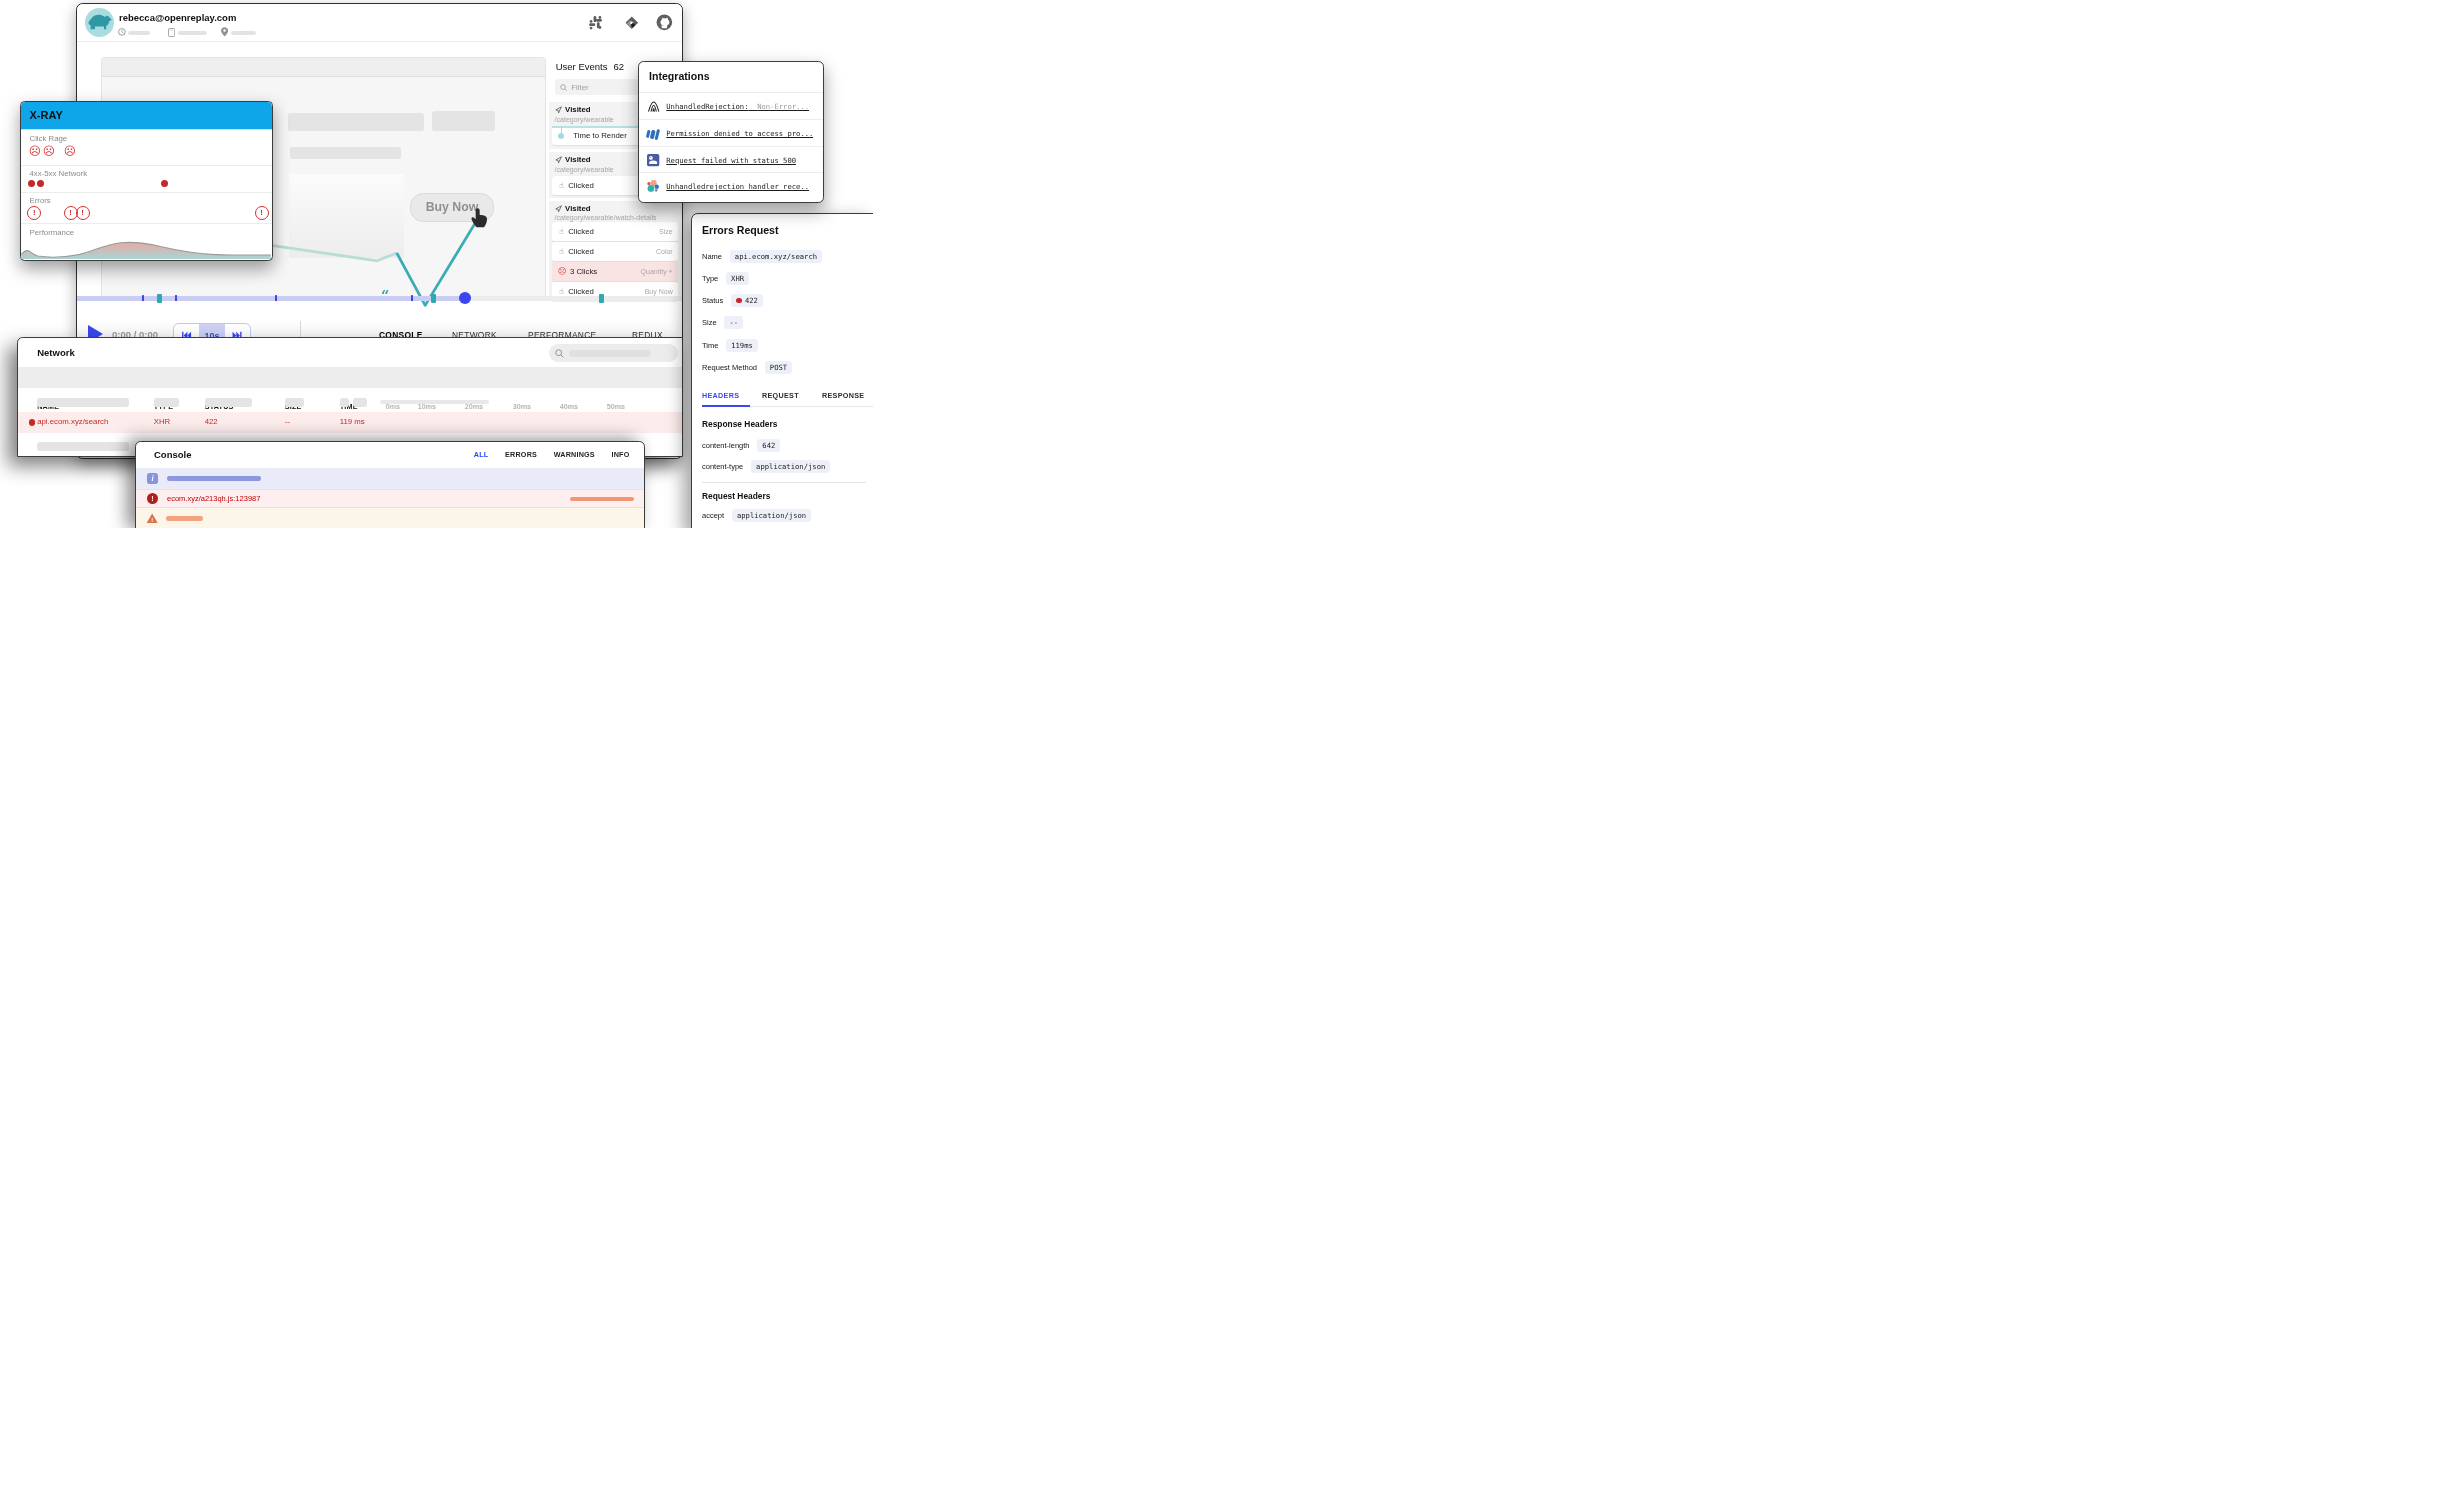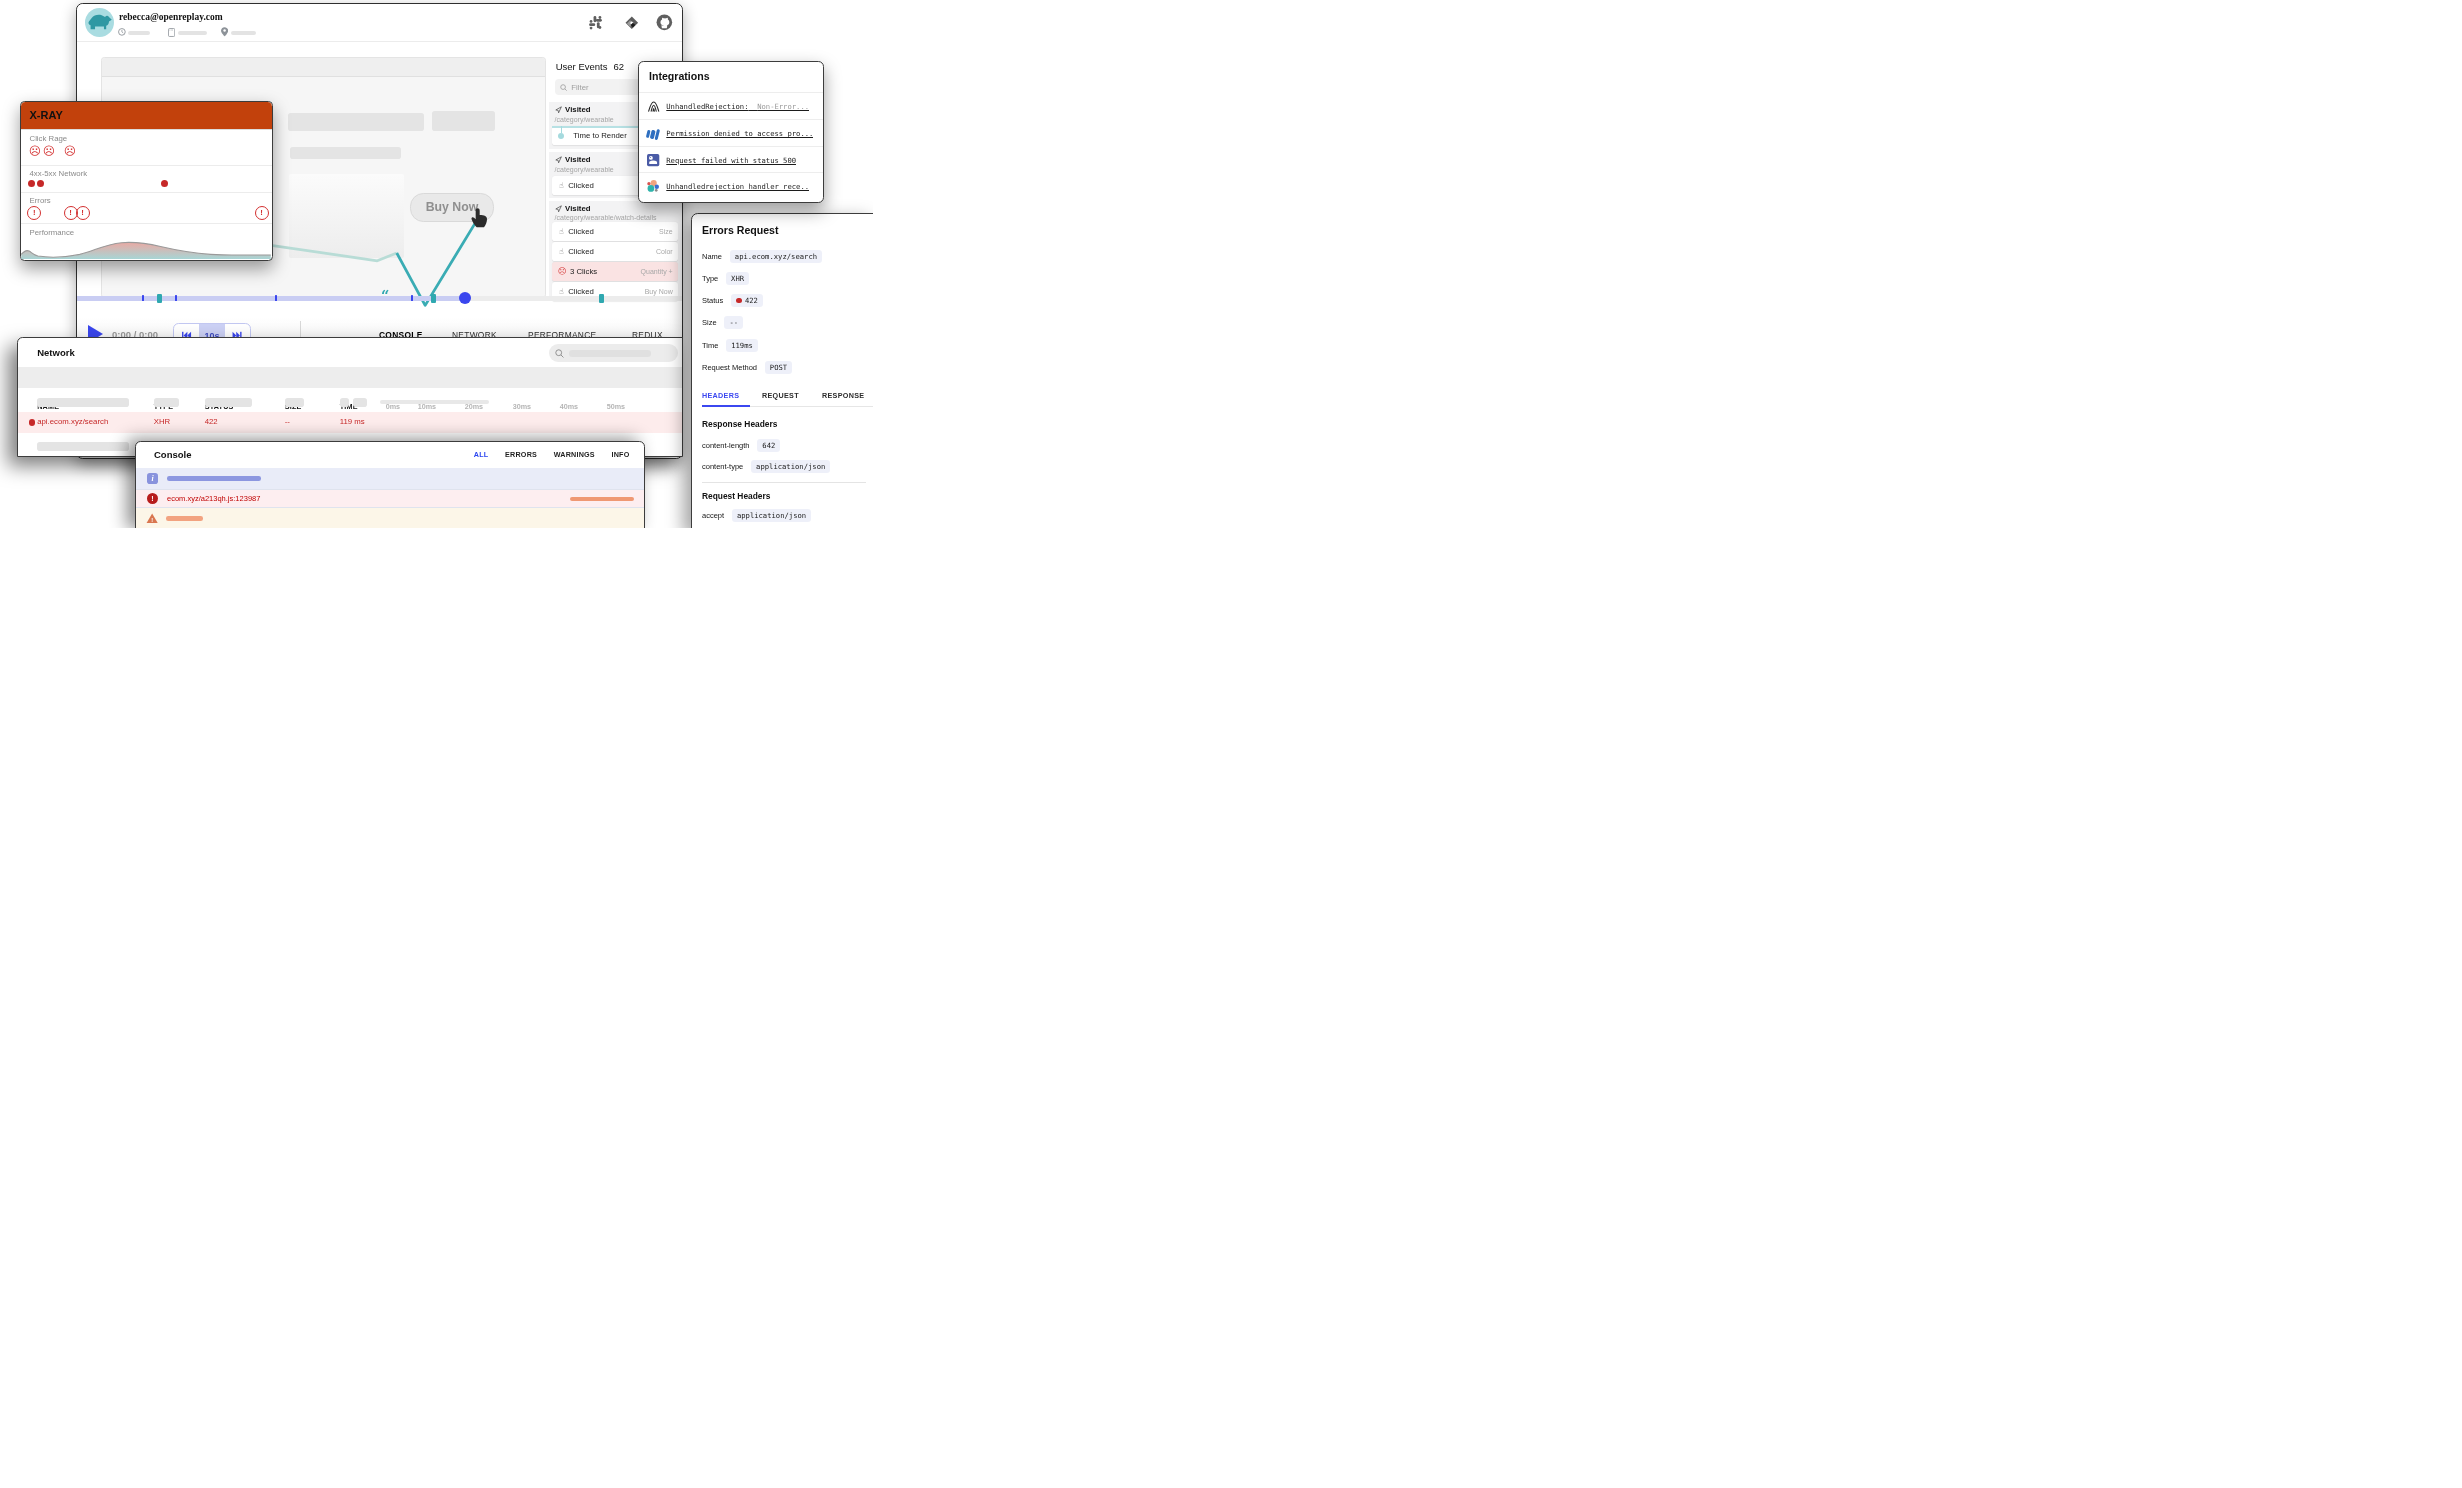--- a/index.html
+++ b/index.html
@@ -9,21 +9,21 @@
   .mono{font-family:"DejaVu Sans Mono",monospace;text-decoration:underline;}
   .panel{background:#fff;border:0.6px solid #3c3c3c;box-shadow:0 7.8px 16.7px rgba(0,0,0,.38);}
   .bar{background:#e4e4e4;border-radius:2.8px;}
   .nowrap{white-space:nowrap;overflow:hidden;}
 
   
   .bwin{left:76px;top:2.8px;width:605px;height:454px;border-radius:6.7px;z-index:5;
         background:#fff;border:0.6px solid #2f2f2f;box-shadow:0 5.6px 14.5px rgba(0,0,0,.32);}
   .bwin-header{left:0;top:0;right:0;height:37px;background:#fff;border-radius:6.7px 6.7px 0 0;border-bottom:0.6px solid #ececec;}
   .avatar{left:7.8px;top:3.9px;width:29px;height:29px;border-radius:50%;background:#a9dce1;overflow:hidden;}
-  .email{left:42px;top:7.8px;font-size:9.5px;font-weight:700;font-family:Liberation Serif, serif;}
+  .email{left:42px;top:7.8px;font-size:9.5px;font-weight:700;}
   .meta-bar{height:3.9px;background:#e3e3e3;border-radius:2.2px;}
 
   
   .content{left:24px;top:53px;width:443px;height:239px;background:#f6f6f6;border:0.6px solid #e4e4e4;border-radius:3.3px;}
   .content-topbar{left:0;top:0;right:0;height:18.4px;background:#efefef;border-bottom:0.6px solid #e0e0e0;border-radius:3.3px 3.3px 0 0;}
   .img-ph{left:212px;top:170px;width:115px;height:84px;border-radius:1.7px;
           background:linear-gradient(180deg,#fbfbfb 0%,#ededed 100%);}
   .buy-now{left:333px;top:189px;width:82px;height:27px;border-radius:13.4px;background:#e9e9e9;
            border:0.6px solid #d9d9d9;color:#8f8f8f;font-size:12.3px;font-weight:600;
            display:flex;align-items:center;justify-content:center;}
@@ -58,21 +58,21 @@
   .evt-path{left:5.6px;font-size:7px;color:#a5a5a5;}
   .evt-card{left:3.3px;width:126px;height:19px;background:#fff;border-radius:2.8px;box-shadow:0 0.6px 1.1px rgba(0,0,0,.08);
             display:flex;align-items:center;font-size:7.8px;color:#1c1c1c;}
   .evt-card .hand{margin:0 4.5px 0 6.7px;color:#777;font-size:7.8px;font-family:"DejaVu Sans",sans-serif;}
   .evt-card .det{margin-left:auto;margin-right:5.6px;color:#a8a8a8;font-size:7px;}
   .evt-card.rage{background:#fae3e3;}
   .rage-mini{margin:0 3.3px 0 5.6px;color:#d32f2f;font-size:8.4px;font-family:"DejaVu Sans",sans-serif;}
 
   
   .xray{left:19.5px;top:101px;width:251px;height:158px;border-radius:4.5px;z-index:40;}
-  .xray-head{left:0;top:0;right:0;height:27px;background:#c2410c;border-bottom:0.6px solid #dcdcdc;border-radius:4.5px 4.5px 0 0;}
+  .xray-head{left:0;top:0;right:0;height:27px;background:#0ea5e9;border-bottom:0.6px solid #dcdcdc;border-radius:4.5px 4.5px 0 0;}
   .xray-title{left:9px;top:6.7px;font-size:11px;font-weight:700;}
   .xlabel{left:9px;font-size:7.8px;color:#8a8a8a;}
   .xdiv{left:0;right:0;height:0.6px;background:#ececec;}
   .face{width:14.5px;height:14.5px;border-radius:50%;color:#d32f2f;font-size:11.7px;line-height:14px;text-align:center;
         font-family:"DejaVu Sans",sans-serif;}
   .reddot{width:7.2px;height:7.2px;border-radius:50%;background:#c62828;}
   .errico{width:12.3px;height:12.3px;border-radius:50%;border:1.1px solid #d32f2f;color:#d32f2f;
           font-size:7.8px;font-weight:700;text-align:center;line-height:11.7px;}
 
   

